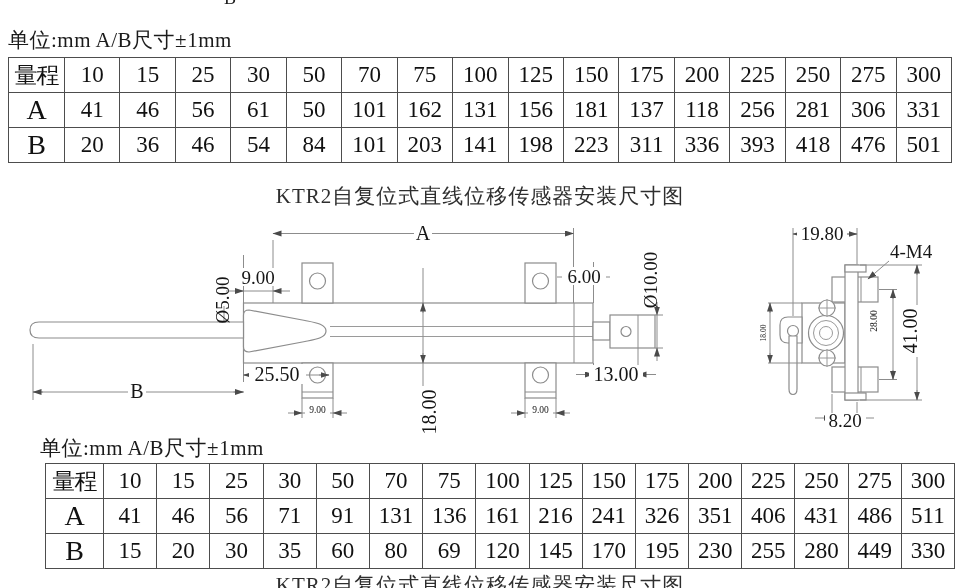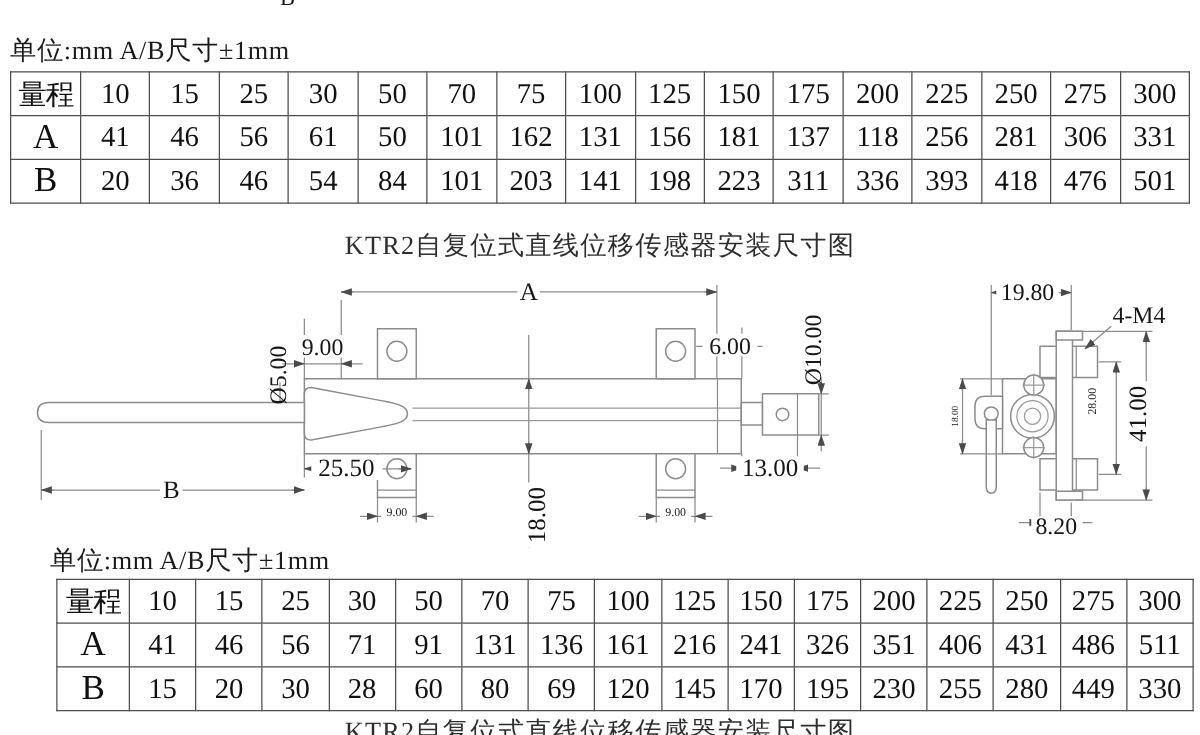--- a/index.html
+++ b/index.html
@@ -347,21 +347,21 @@
         <td>406</td>
         <td>431</td>
         <td>486</td>
         <td>511</td>
   </tr>
   <tr>
     <th class="row-head">B</th>
     <td>15</td>
         <td>20</td>
         <td>30</td>
-        <td>28</td>
+        <td>35</td>
         <td>60</td>
         <td>80</td>
         <td>69</td>
         <td>120</td>
         <td>145</td>
         <td>170</td>
         <td>195</td>
         <td>230</td>
         <td>255</td>
         <td>280</td>

